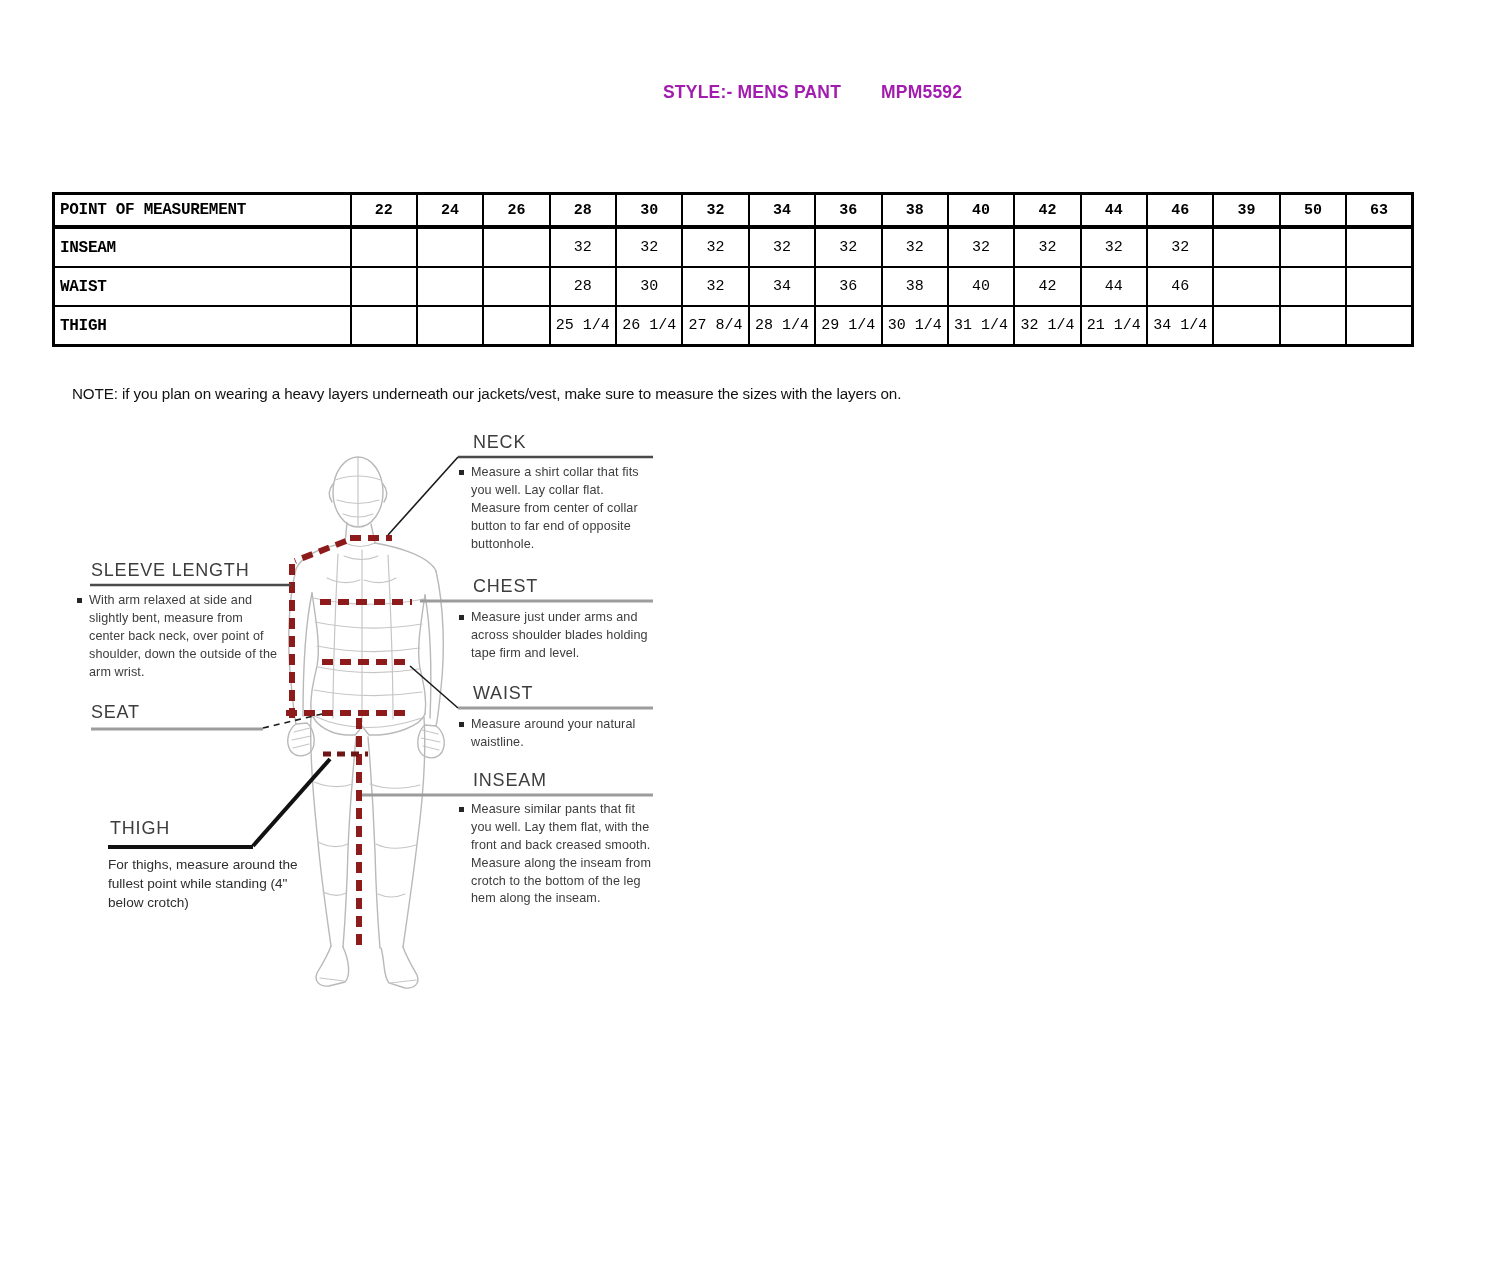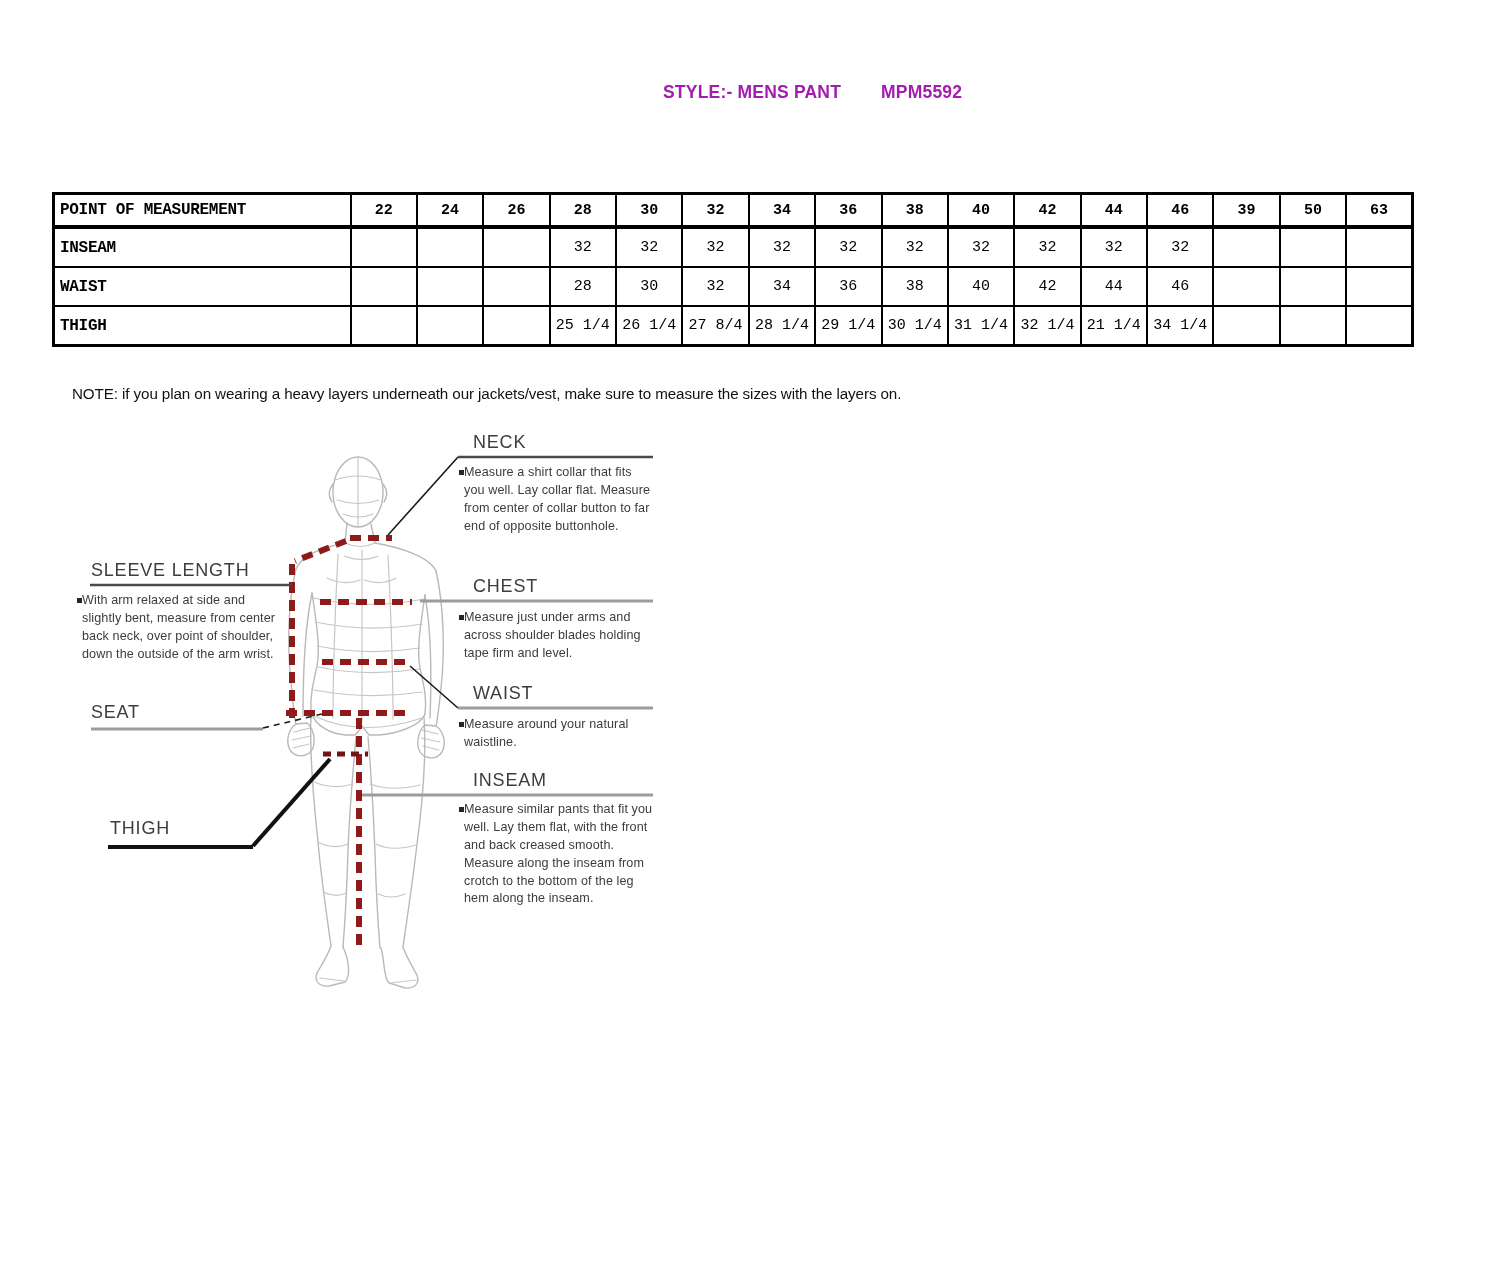--- a/index.html
+++ b/index.html
@@ -33,21 +33,21 @@
     font-size:15.2px;font-weight:400;color:#111;letter-spacing:-0.1px;
   }
   
   .diagram{position:absolute;left:0;top:0;width:1500px;height:1283px;}
   .diagram svg{position:absolute;left:0;top:420px;}
   .mh{ 
     position:absolute;font-size:18px;font-weight:400;color:#3d3d3d;
     letter-spacing:0.8px;white-space:nowrap;text-align:center;
   }
   .mb{ 
-    position:absolute;display:flex;align-items:flex-start;
+    position:absolute;display:flex;align-items:flex-start;gap:7px;
   }
   .bullet{
     flex:0 0 auto;width:5px;height:5px;background:#262626;margin-top:6px;
   }
   .mt{
     font-size:12.6px;line-height:1.42;color:var(--text-dark);
     letter-spacing:0.1px;
   }
   .thigh-text .mt{font-size:13.6px;color:#2e2e2e;line-height:1.4;letter-spacing:0;}
   
@@ -287,15 +287,18 @@
 
     <div class="mh" style="left:91px;top:560px">SLEEVE LENGTH</div>
     <div class="mb" style="left:77px;top:592px;width:205px">
       <span class="bullet"></span>
       <div class="mt">With arm relaxed at side and slightly bent, measure from center back neck, over point of shoulder, down the outside of the arm wrist.</div>
     </div>
 
     <div class="mh" style="left:91px;top:702px">SEAT</div>
 
     <div class="mh" style="left:110px;top:818px">THIGH</div>
+    <div class="mb thigh-text" style="left:108px;top:855px;width:195px">
+      <div class="mt">For thighs, measure around the fullest point while standing (4" below crotch)</div>
+    </div>
 
   </div>
 </div>
 
 </body></html>

